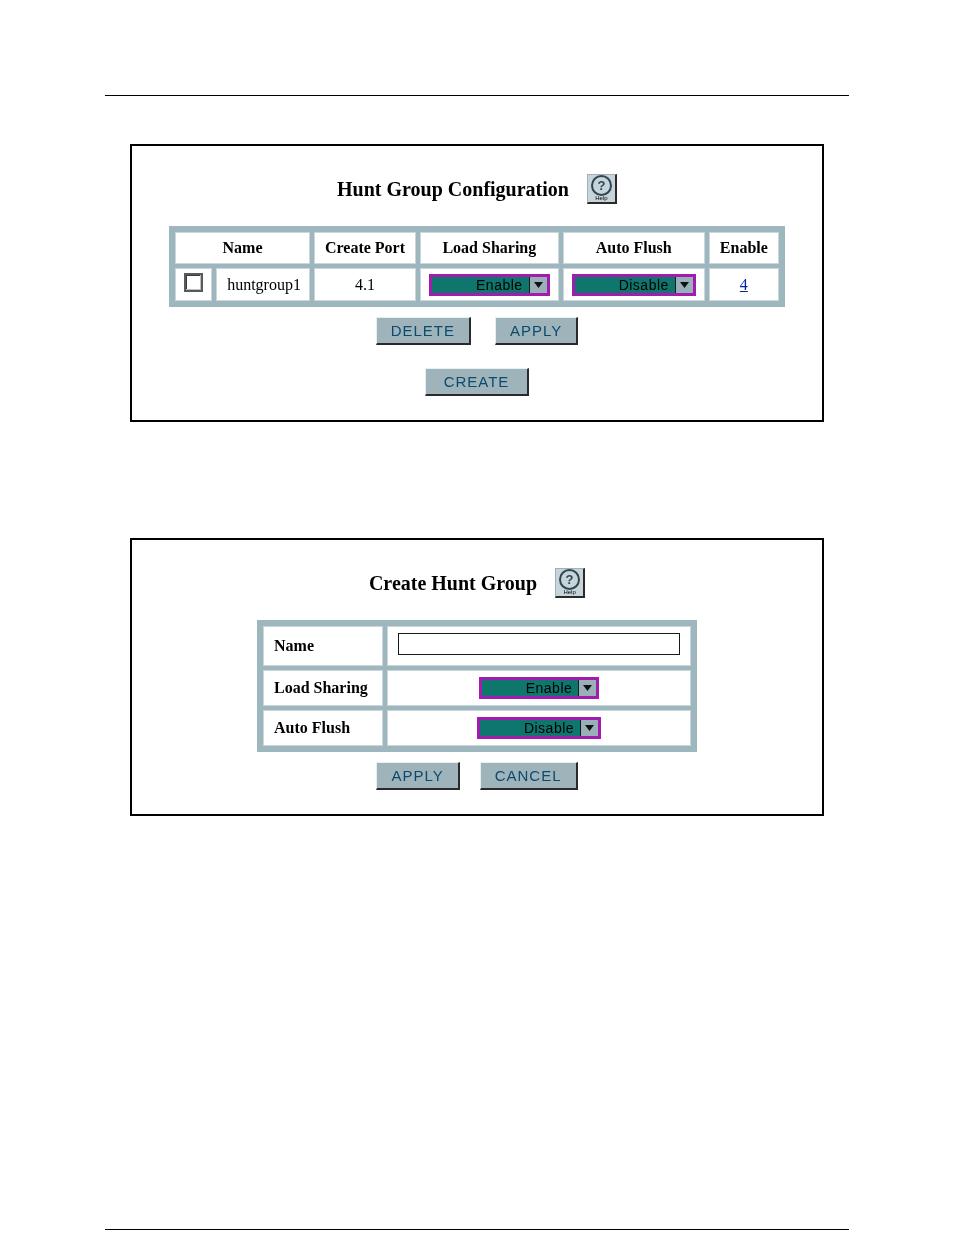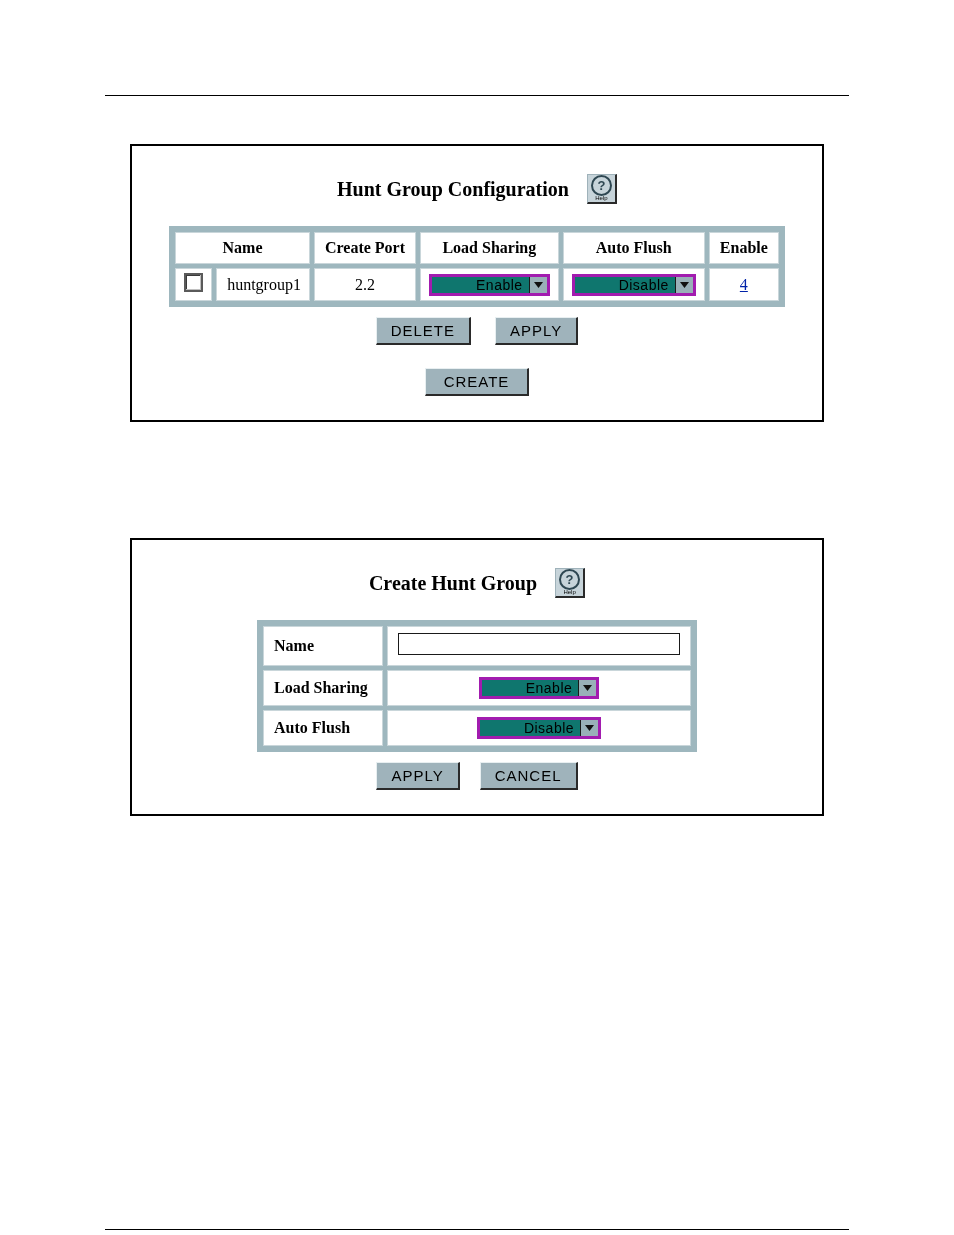--- a/index.html
+++ b/index.html
@@ -150,21 +150,21 @@
     justify-content: center;
     gap: 24px;
     margin-top: 10px;
   }
   .btn-row.single { gap: 0; margin-top: 23px; }
   .btn {
     display: inline-flex;
     align-items: center;
     justify-content: center;
     background: #9fb3bb;
-    color: #000000;
+    color: #0c4a6e;
     font-family: Arial, Helvetica, sans-serif;
     font-size: 15px;
     letter-spacing: 1px;
     height: 28px;
     padding: 0 14px;
     border-top: 1px solid #e8eff1;
     border-left: 1px solid #e8eff1;
     border-right: 2px solid #2a2a2a;
     border-bottom: 2px solid #2a2a2a;
     box-sizing: border-box;
@@ -220,21 +220,21 @@
         <th>Create Port</th>
         <th>Load Sharing</th>
         <th>Auto Flush</th>
         <th>Enable</th>
       </tr>
       <tr>
         <td class="chk-cell">
           <span class="chk"></span>
         </td>
         <td class="name-cell">huntgroup1</td>
-        <td>2.2</td>
+        <td>4.1</td>
         <td>
           <span class="sel">
             <span class="sel-text">Enable</span>
             <span class="sel-btn">
               <svg width="9" height="6" viewBox="0 0 9 6">
                     <polygon points="0,0 9,0 4.5,6" fill="#111"></polygon>
                   </svg>
             </span>
           </span>
         </td>

